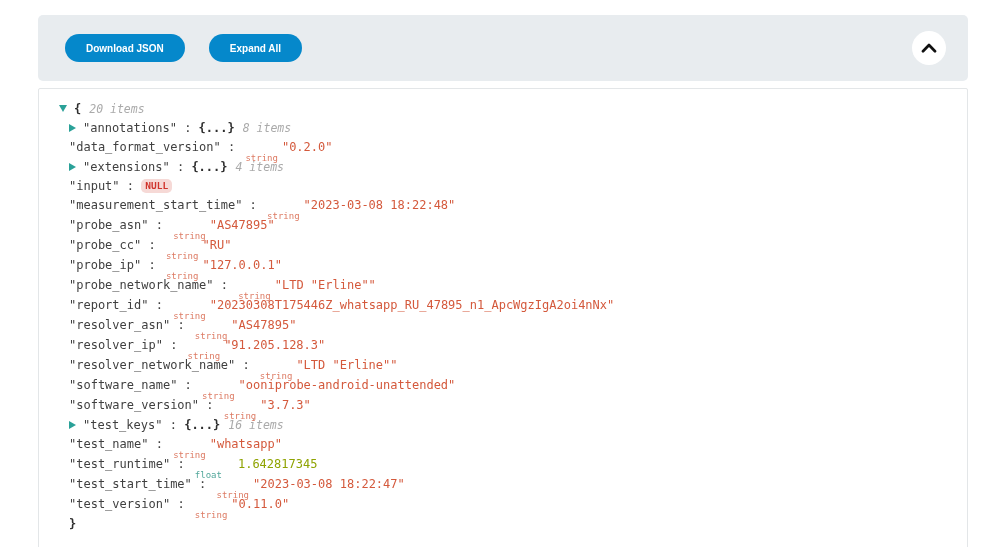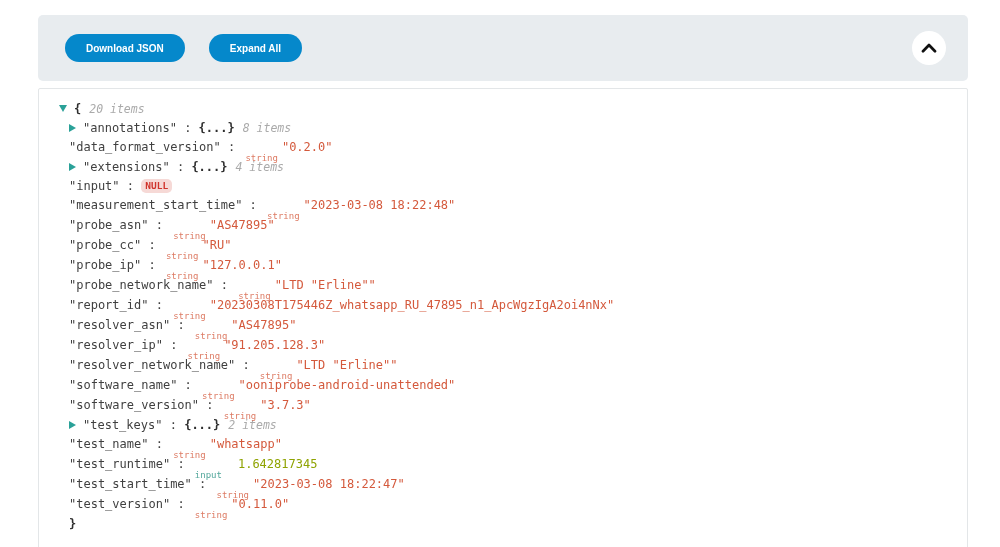--- a/index.html
+++ b/index.html
@@ -147,22 +147,22 @@
         <div class="json-row"><span class="jkey">"probe_asn"</span><span class="colon"> : </span><span class="tlabel t-string">string</span><span class="sval">"AS47895"</span></div>
         <div class="json-row"><span class="jkey">"probe_cc"</span><span class="colon"> : </span><span class="tlabel t-string">string</span><span class="sval">"RU"</span></div>
         <div class="json-row"><span class="jkey">"probe_ip"</span><span class="colon"> : </span><span class="tlabel t-string">string</span><span class="sval">"127.0.0.1"</span></div>
         <div class="json-row"><span class="jkey">"probe_network_name"</span><span class="colon"> : </span><span class="tlabel t-string">string</span><span class="sval">"LTD "Erline""</span></div>
         <div class="json-row"><span class="jkey">"report_id"</span><span class="colon"> : </span><span class="tlabel t-string">string</span><span class="sval">"20230308T175446Z_whatsapp_RU_47895_n1_ApcWgzIgA2oi4nNx"</span></div>
         <div class="json-row"><span class="jkey">"resolver_asn"</span><span class="colon"> : </span><span class="tlabel t-string">string</span><span class="sval">"AS47895"</span></div>
         <div class="json-row"><span class="jkey">"resolver_ip"</span><span class="colon"> : </span><span class="tlabel t-string">string</span><span class="sval">"91.205.128.3"</span></div>
         <div class="json-row"><span class="jkey">"resolver_network_name"</span><span class="colon"> : </span><span class="tlabel t-string">string</span><span class="sval">"LTD "Erline""</span></div>
         <div class="json-row"><span class="jkey">"software_name"</span><span class="colon"> : </span><span class="tlabel t-string">string</span><span class="sval">"ooniprobe-android-unattended"</span></div>
         <div class="json-row"><span class="jkey">"software_version"</span><span class="colon"> : </span><span class="tlabel t-string">string</span><span class="sval">"3.7.3"</span></div>
-        <div class="json-row"><span class="tri tri-right"></span><span class="jkey">"test_keys"</span><span class="colon"> : </span><span class="brace">{...}</span><span class="items">2 items</span></div>
+        <div class="json-row"><span class="tri tri-right"></span><span class="jkey">"test_keys"</span><span class="colon"> : </span><span class="brace">{...}</span><span class="items">16 items</span></div>
         <div class="json-row"><span class="jkey">"test_name"</span><span class="colon"> : </span><span class="tlabel t-string">string</span><span class="sval">"whatsapp"</span></div>
-        <div class="json-row"><span class="jkey">"test_runtime"</span><span class="colon"> : </span><span class="tlabel t-float">input</span><span class="fval">1.642817345</span></div>
+        <div class="json-row"><span class="jkey">"test_runtime"</span><span class="colon"> : </span><span class="tlabel t-float">float</span><span class="fval">1.642817345</span></div>
         <div class="json-row"><span class="jkey">"test_start_time"</span><span class="colon"> : </span><span class="tlabel t-string">string</span><span class="sval">"2023-03-08 18:22:47"</span></div>
         <div class="json-row"><span class="jkey">"test_version"</span><span class="colon"> : </span><span class="tlabel t-string">string</span><span class="sval">"0.11.0"</span></div>
       </div>
     <div class="json-close"><span class="brace">}</span></div>
   </div>
 
 </div>
 
 </body></html>

